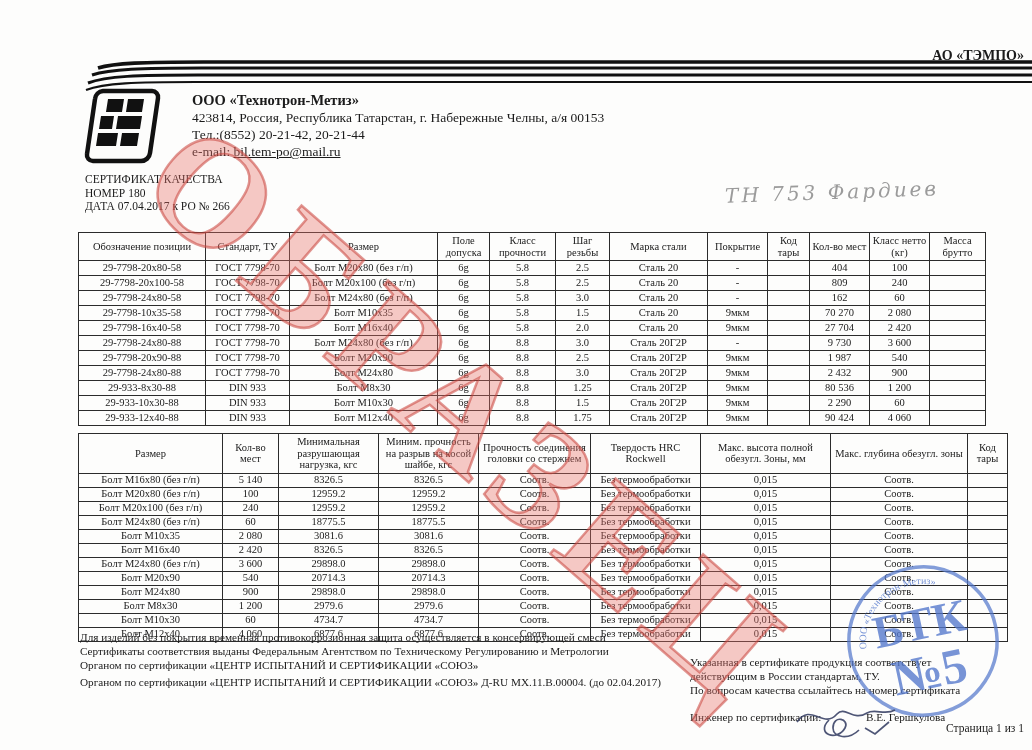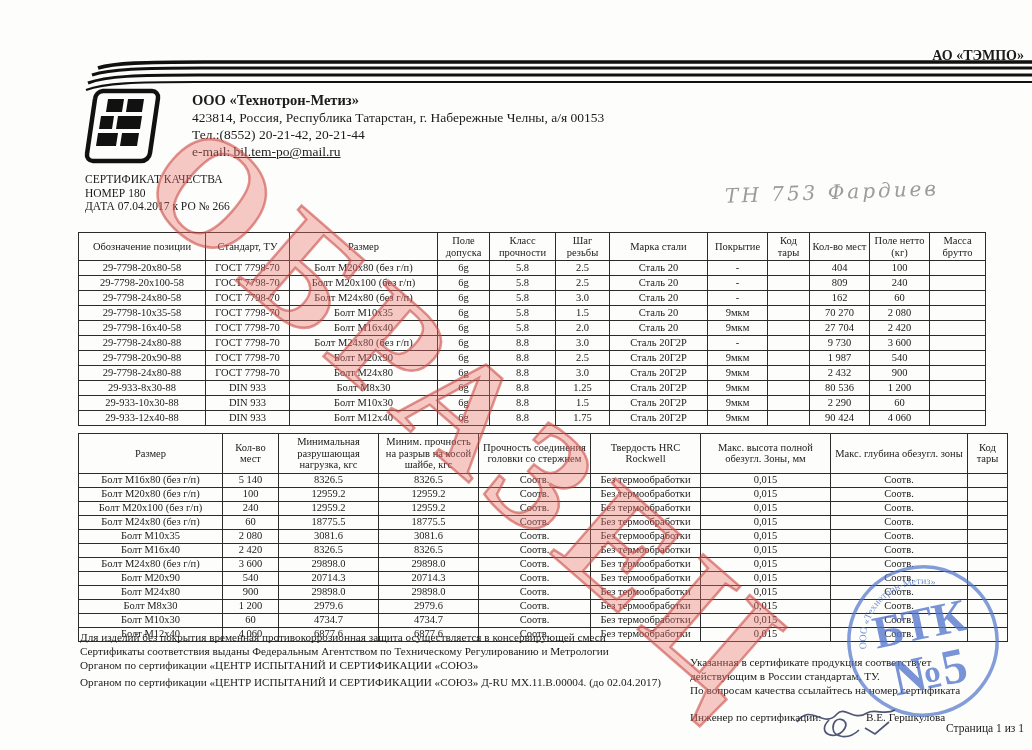--- a/index.html
+++ b/index.html
@@ -108,21 +108,21 @@
           <th>Обозначение позиции</th>
           <th>Стандарт, ТУ</th>
           <th>Размер</th>
           <th>Поле допуска</th>
           <th>Класс прочности</th>
           <th>Шаг резьбы</th>
           <th>Марка стали</th>
           <th>Покрытие</th>
           <th>Код тары</th>
           <th>Кол-во мест</th>
-          <th>Поле нетто (кг)</th>
+          <th>Класс нетто (кг)</th>
           <th>Масса брутто</th>
         </tr>
       </thead>
     <tbody>
         <tr>
           <td>29-7798-20x80-58</td>
           <td>ГОСТ 7798-70</td>
           <td>Болт М20х80 (без г/п)</td>
           <td>6g</td>
           <td>5.8</td>

